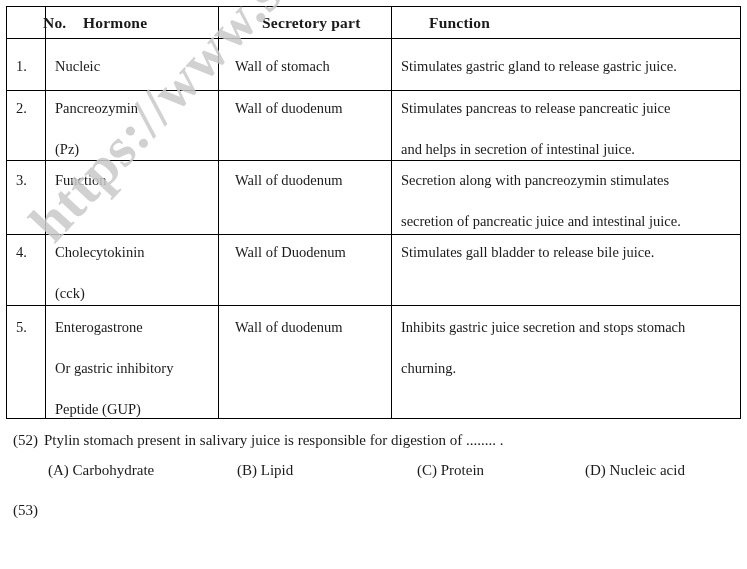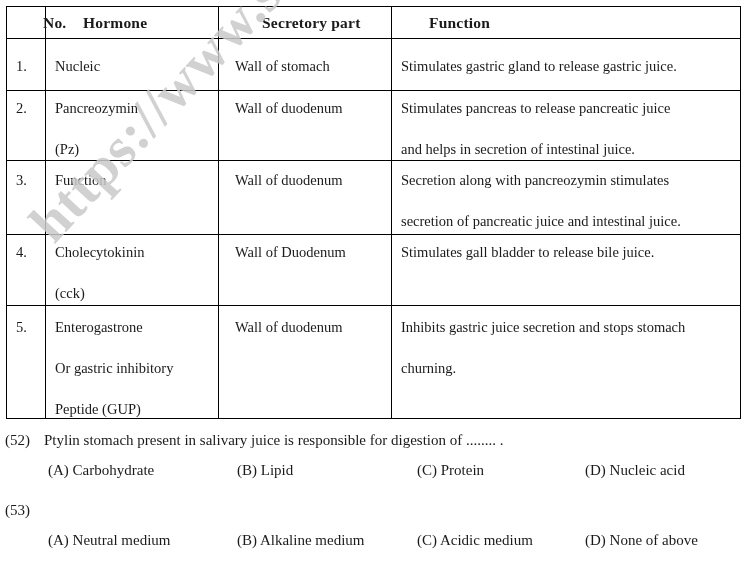--- a/index.html
+++ b/index.html
@@ -126,21 +126,21 @@
   }
   .q-stem {
     display: flex;
     align-items: baseline;
     font-size: 15px;
     white-space: nowrap;
   }
   .q-num {
     display: inline-block;
     width: 44px;
-    padding-left: 5px;
+    padding-left: 13px;
     box-sizing: border-box;
   }
   .q-text { }
   .q-options {
     position: relative;
     height: 26px;
     margin-top: 13px;
     font-size: 15px;
     text-align: center;
   }
@@ -277,22 +277,16 @@
         <span class="q-option opt-d">(D) Nucleic acid</span>
       </div>
     </div>
 
     <div class="q-gap"></div>
 
     <div class="question">
       <div class="q-stem">
         <span class="q-num">(53)</span>
       </div>
-      <div class="q-options">
-        <span class="q-option opt-a">(A) Neutral medium</span>
-        <span class="q-option opt-b">(B) Alkaline medium</span>
-        <span class="q-option opt-c">(C) Acidic medium</span>
-        <span class="q-option opt-d">(D) None of above</span>
-      </div>
     </div>
 
   </div>
 </div>
 
 </body></html>

